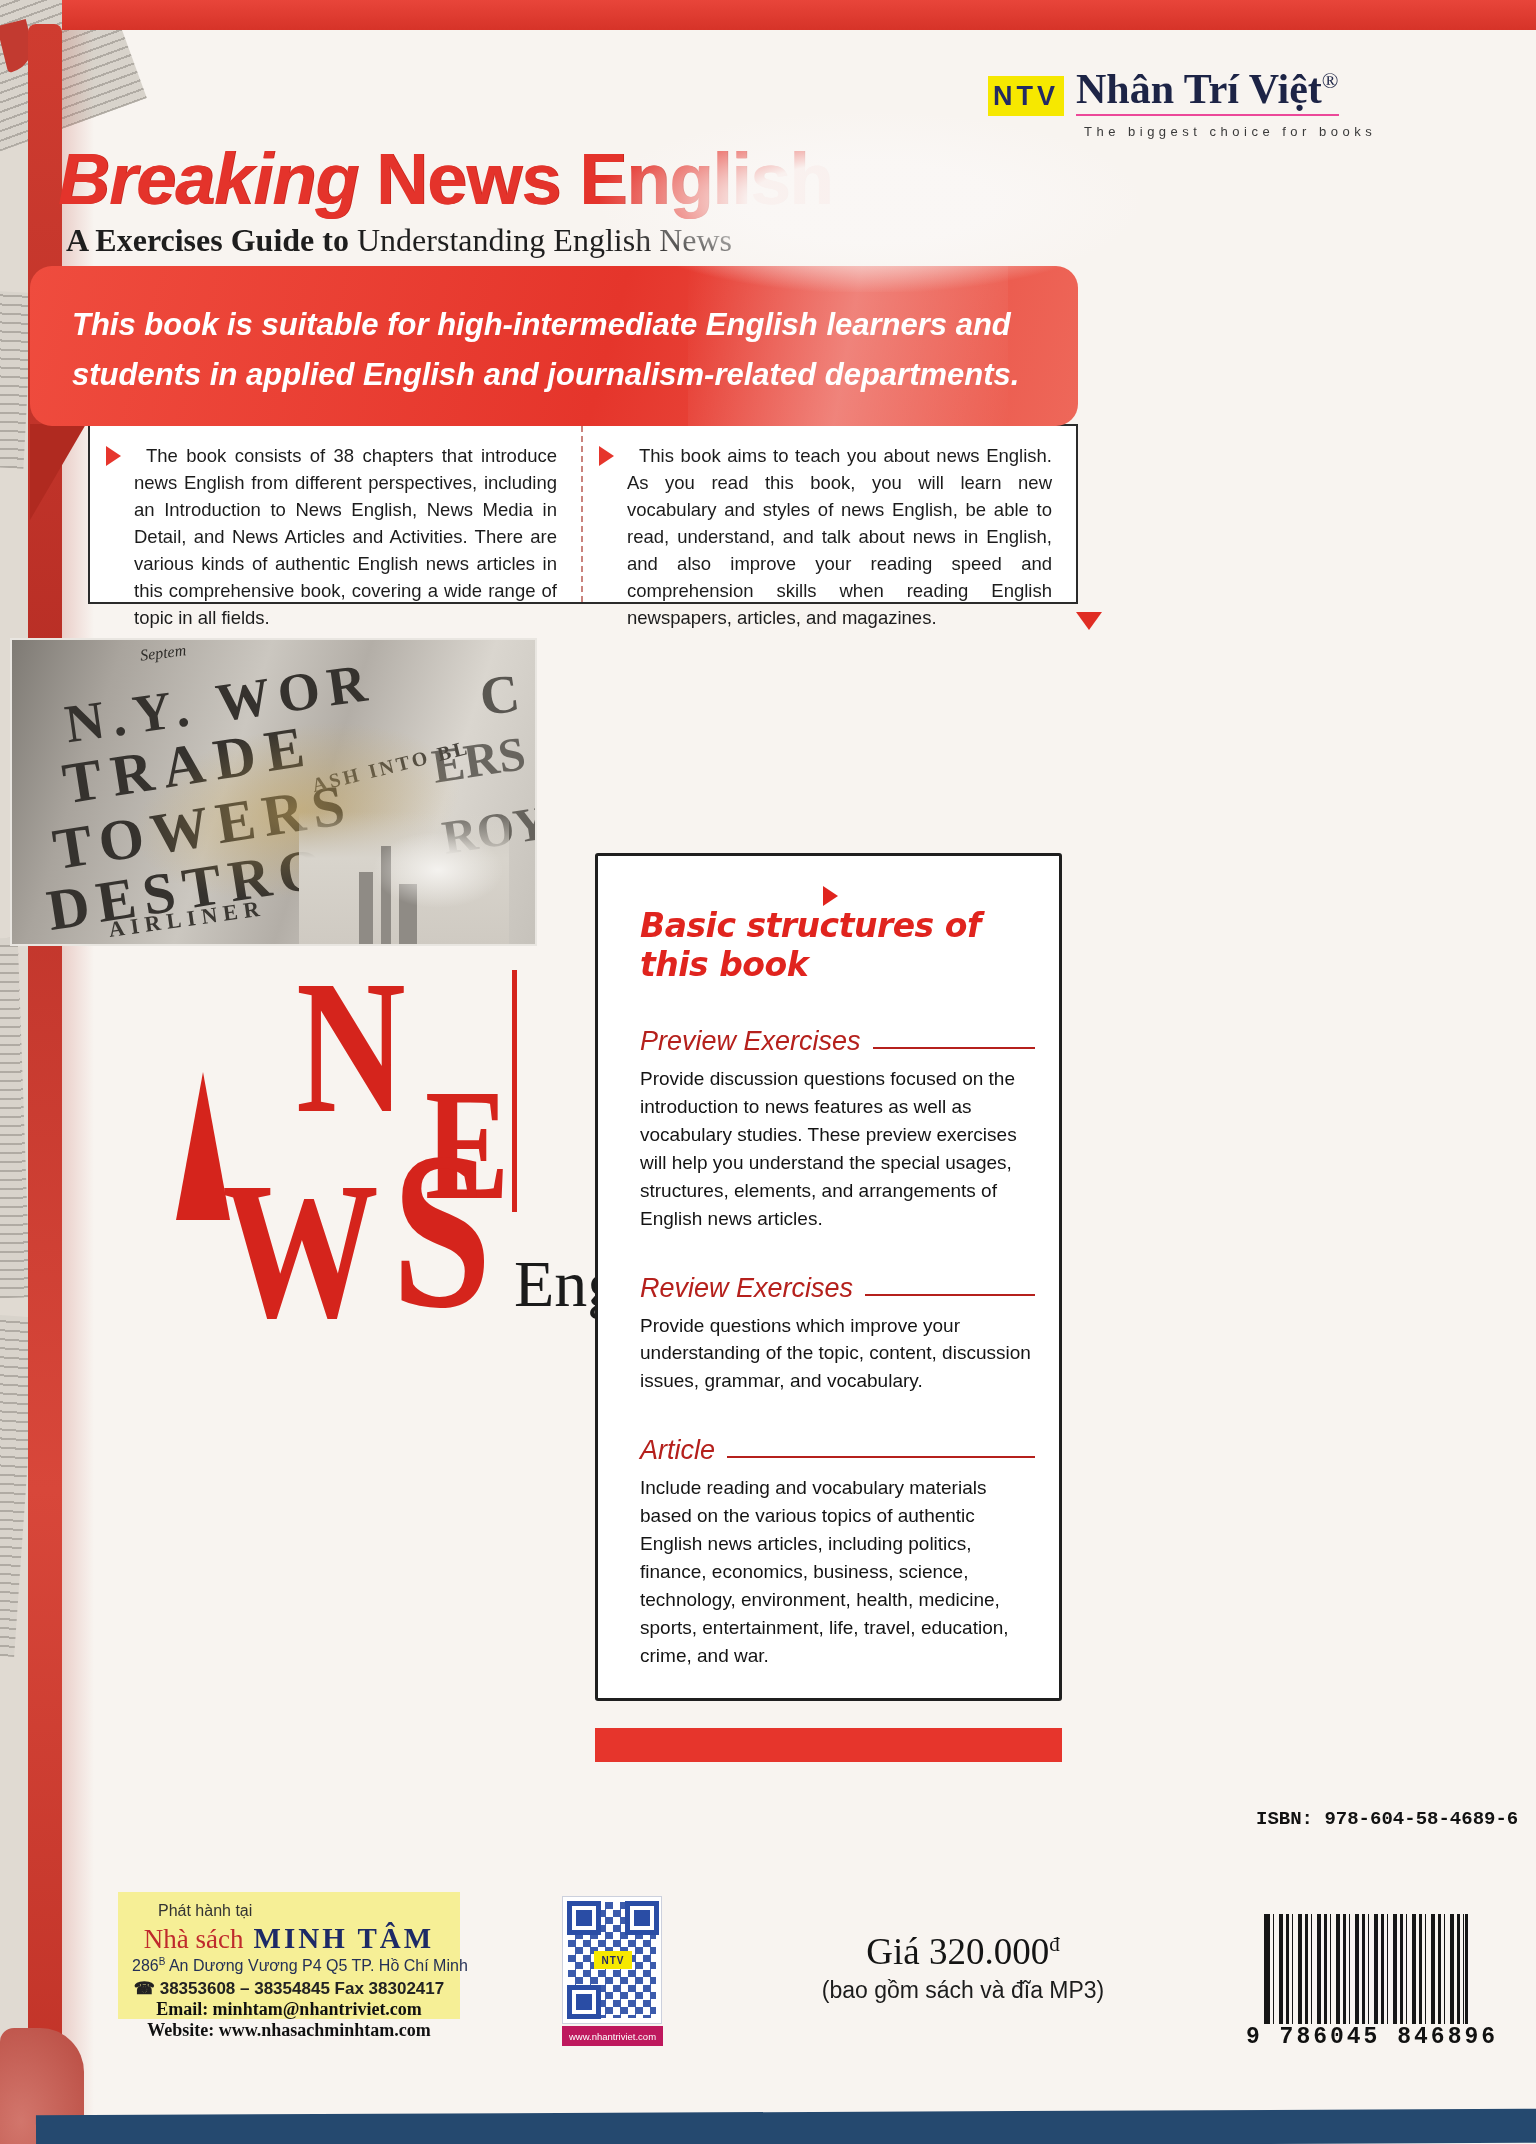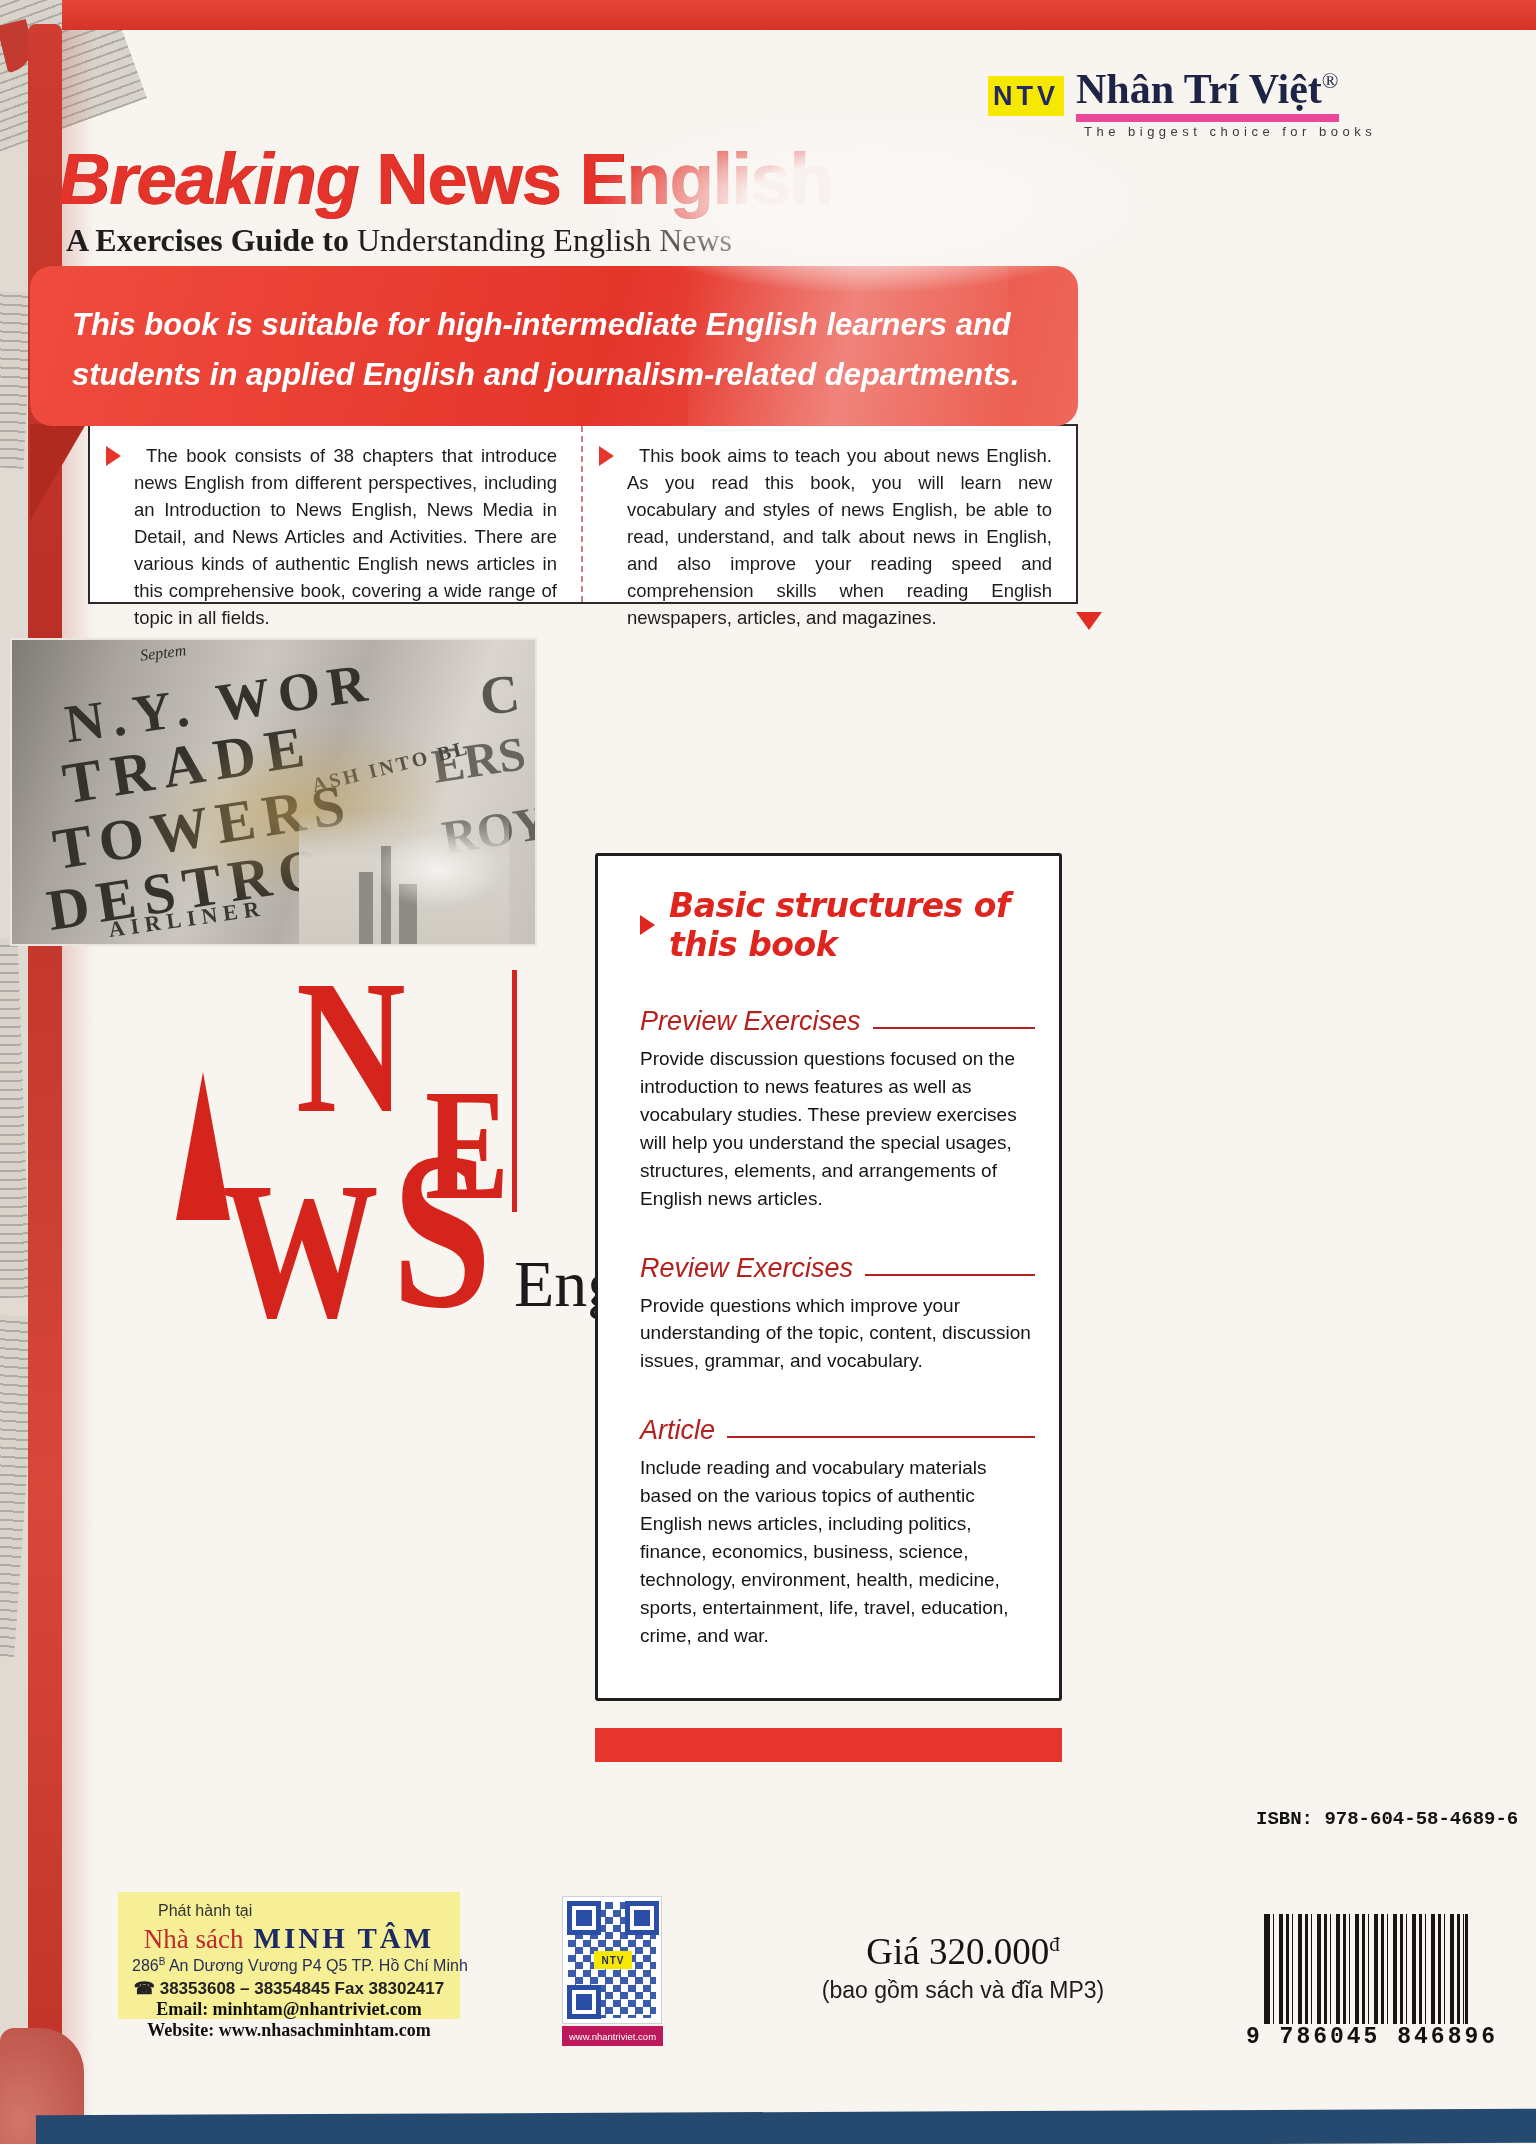--- a/index.html
+++ b/index.html
@@ -21,21 +21,21 @@
          background:linear-gradient(90deg, rgba(198,110,100,0.28), rgba(198,110,100,0));}
   .top-band{left:62px;top:0;width:1474px;height:30px;background:linear-gradient(180deg,#e8453a,#d63328);}
   .bottom-strip{left:36px;top:2112px;width:1510px;height:34px;background:#25496f;transform:rotate(-0.25deg);}
   .pink-blob{left:0;top:2028px;width:84px;height:116px;border-radius:14px 44px 0 0;
          background:radial-gradient(ellipse at 25% 80%, #d2766c, #b94b41);}
 
   
   .ntv-badge{left:988px;top:76px;width:76px;height:40px;background:#f6e800;color:#232a63;
          display:flex;align-items:center;justify-content:center;font-weight:bold;font-size:27px;letter-spacing:4px;}
   .pub-name{left:1076px;top:66px;font-family:"Liberation Serif",serif;font-weight:bold;font-size:42px;
-         color:#1d2446;border-bottom:8px solid #ec4899;padding-bottom:2px;line-height:1.1;}
+         color:#1d2446;border-bottom:2px solid #ec4899;padding-bottom:2px;line-height:1.1;}
   .pub-name sup{font-size:22px;font-weight:normal;}
   .pub-tagline{left:1084px;top:124px;font-size:13px;letter-spacing:4.5px;color:#3a3a3a;}
 
   
   .book-title{left:58px;top:138px;font-size:72px;font-weight:bold;color:#e4332b;letter-spacing:-1px;
          text-shadow:1px 0 0 #c8281f;white-space:nowrap;}
   .book-title .it{font-style:italic;margin-right:18px;}
   .subtitle{left:66px;top:222px;font-family:"Liberation Serif",serif;font-size:32px;color:#1e1e1e;white-space:nowrap;}
   .subtitle .b{font-weight:bold;}
   .glare1{left:600px;top:112px;width:540px;height:180px;z-index:6;pointer-events:none;
@@ -98,21 +98,21 @@
   .logo-w{left:222px;top:1152px;font-size:196px;}
   .logo-s{left:392px;top:1118px;font-size:224px;}
   .logo-vline{left:512px;top:970px;width:5px;height:242px;background:#d5241c;}
   .logo-a{left:176px;top:1072px;width:0;height:0;
          border-left:27px solid transparent;border-right:27px solid transparent;border-bottom:148px solid #d5241c;}
   .logo-english{left:514px;top:1246px;font-family:"Liberation Serif",serif;font-size:66px;color:#1b1b1b;}
 
   
   .struct-box{left:595px;top:853px;width:467px;height:848px;background:#fff;border:3px solid #1f1f1f;
          border-radius:3px;box-sizing:border-box;padding:30px 24px 20px 42px;z-index:2;}
-  .struct-head{display:flex;align-items:center;margin-bottom:42px;}
+  .struct-head{display:flex;align-items:center;margin-bottom:42px;flex-direction:column;}
   .struct-tri{width:0;height:0;border-left:15px solid #e0241e;border-top:10px solid transparent;
          border-bottom:10px solid transparent;margin-right:14px;flex:0 0 auto;}
   .struct-title{font-family:"DejaVu Sans","Liberation Sans",sans-serif;font-weight:bold;font-style:italic;
          font-size:33px;color:#e0241e;letter-spacing:-0.5px;}
   .sec{margin-bottom:40px;}
   .sec-head{display:flex;}
   .sec-title{font-style:italic;font-size:27px;color:#b5201c;white-space:nowrap;}
   .sec-line{flex:1;border-bottom:2px solid #b5201c;margin-left:12px;margin-bottom:8px;}
   .sec-body{margin-top:8px;font-size:19px;line-height:1.47;color:#141414;}
   .red-bar{left:595px;top:1728px;width:467px;height:34px;background:#e6352c;}

